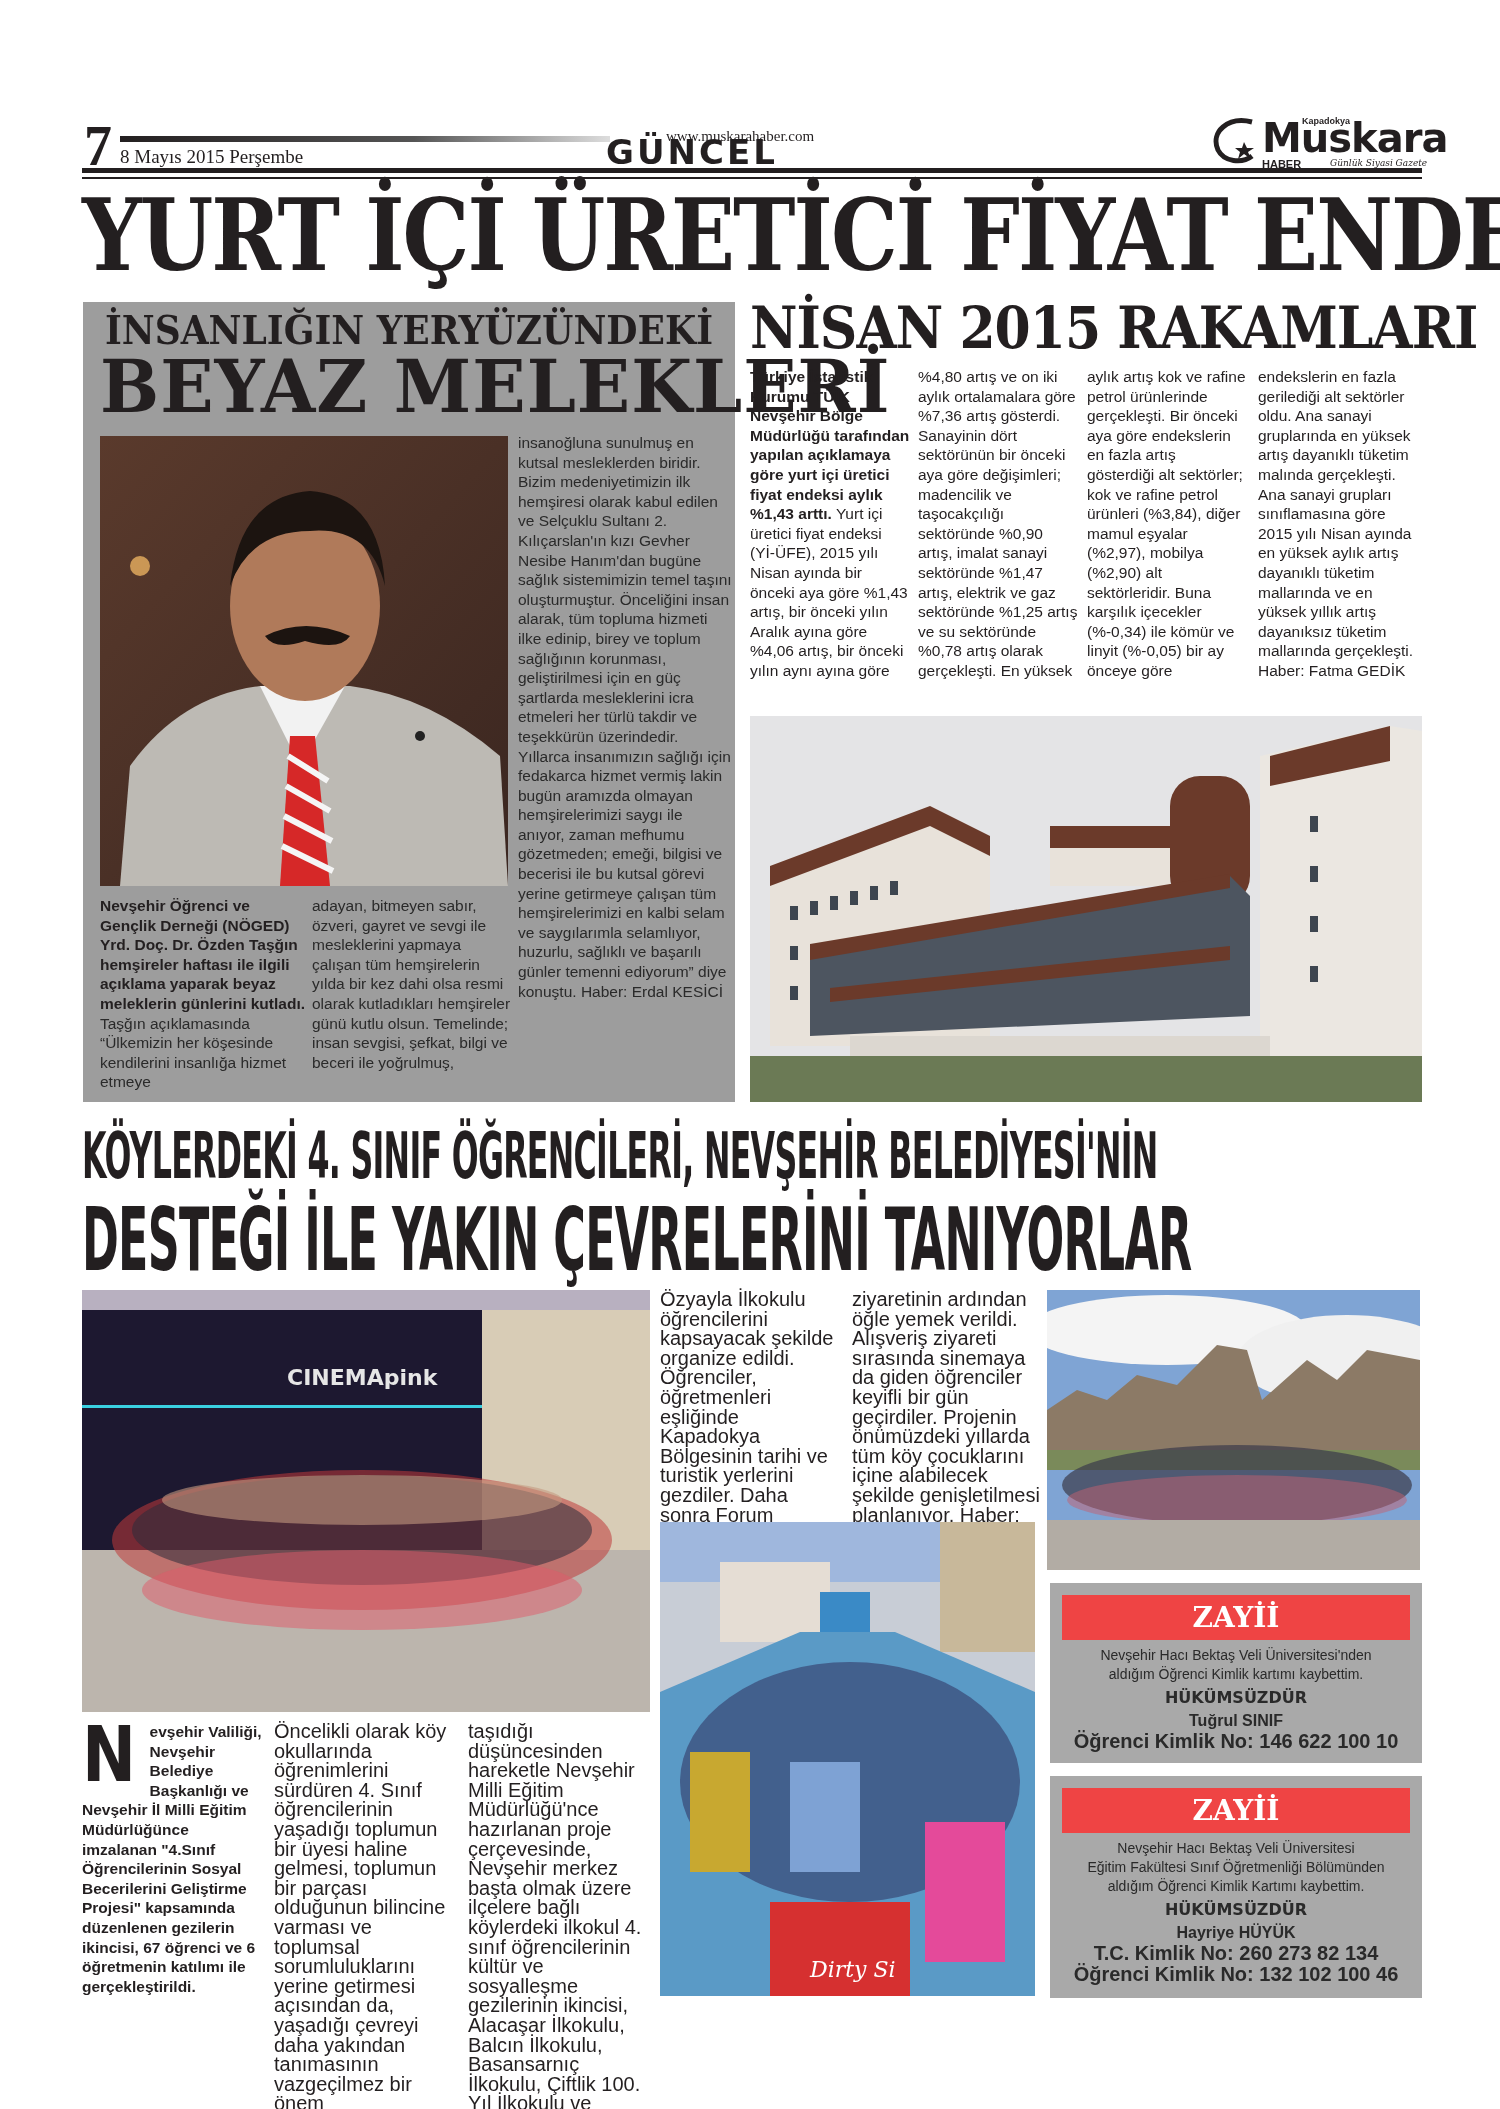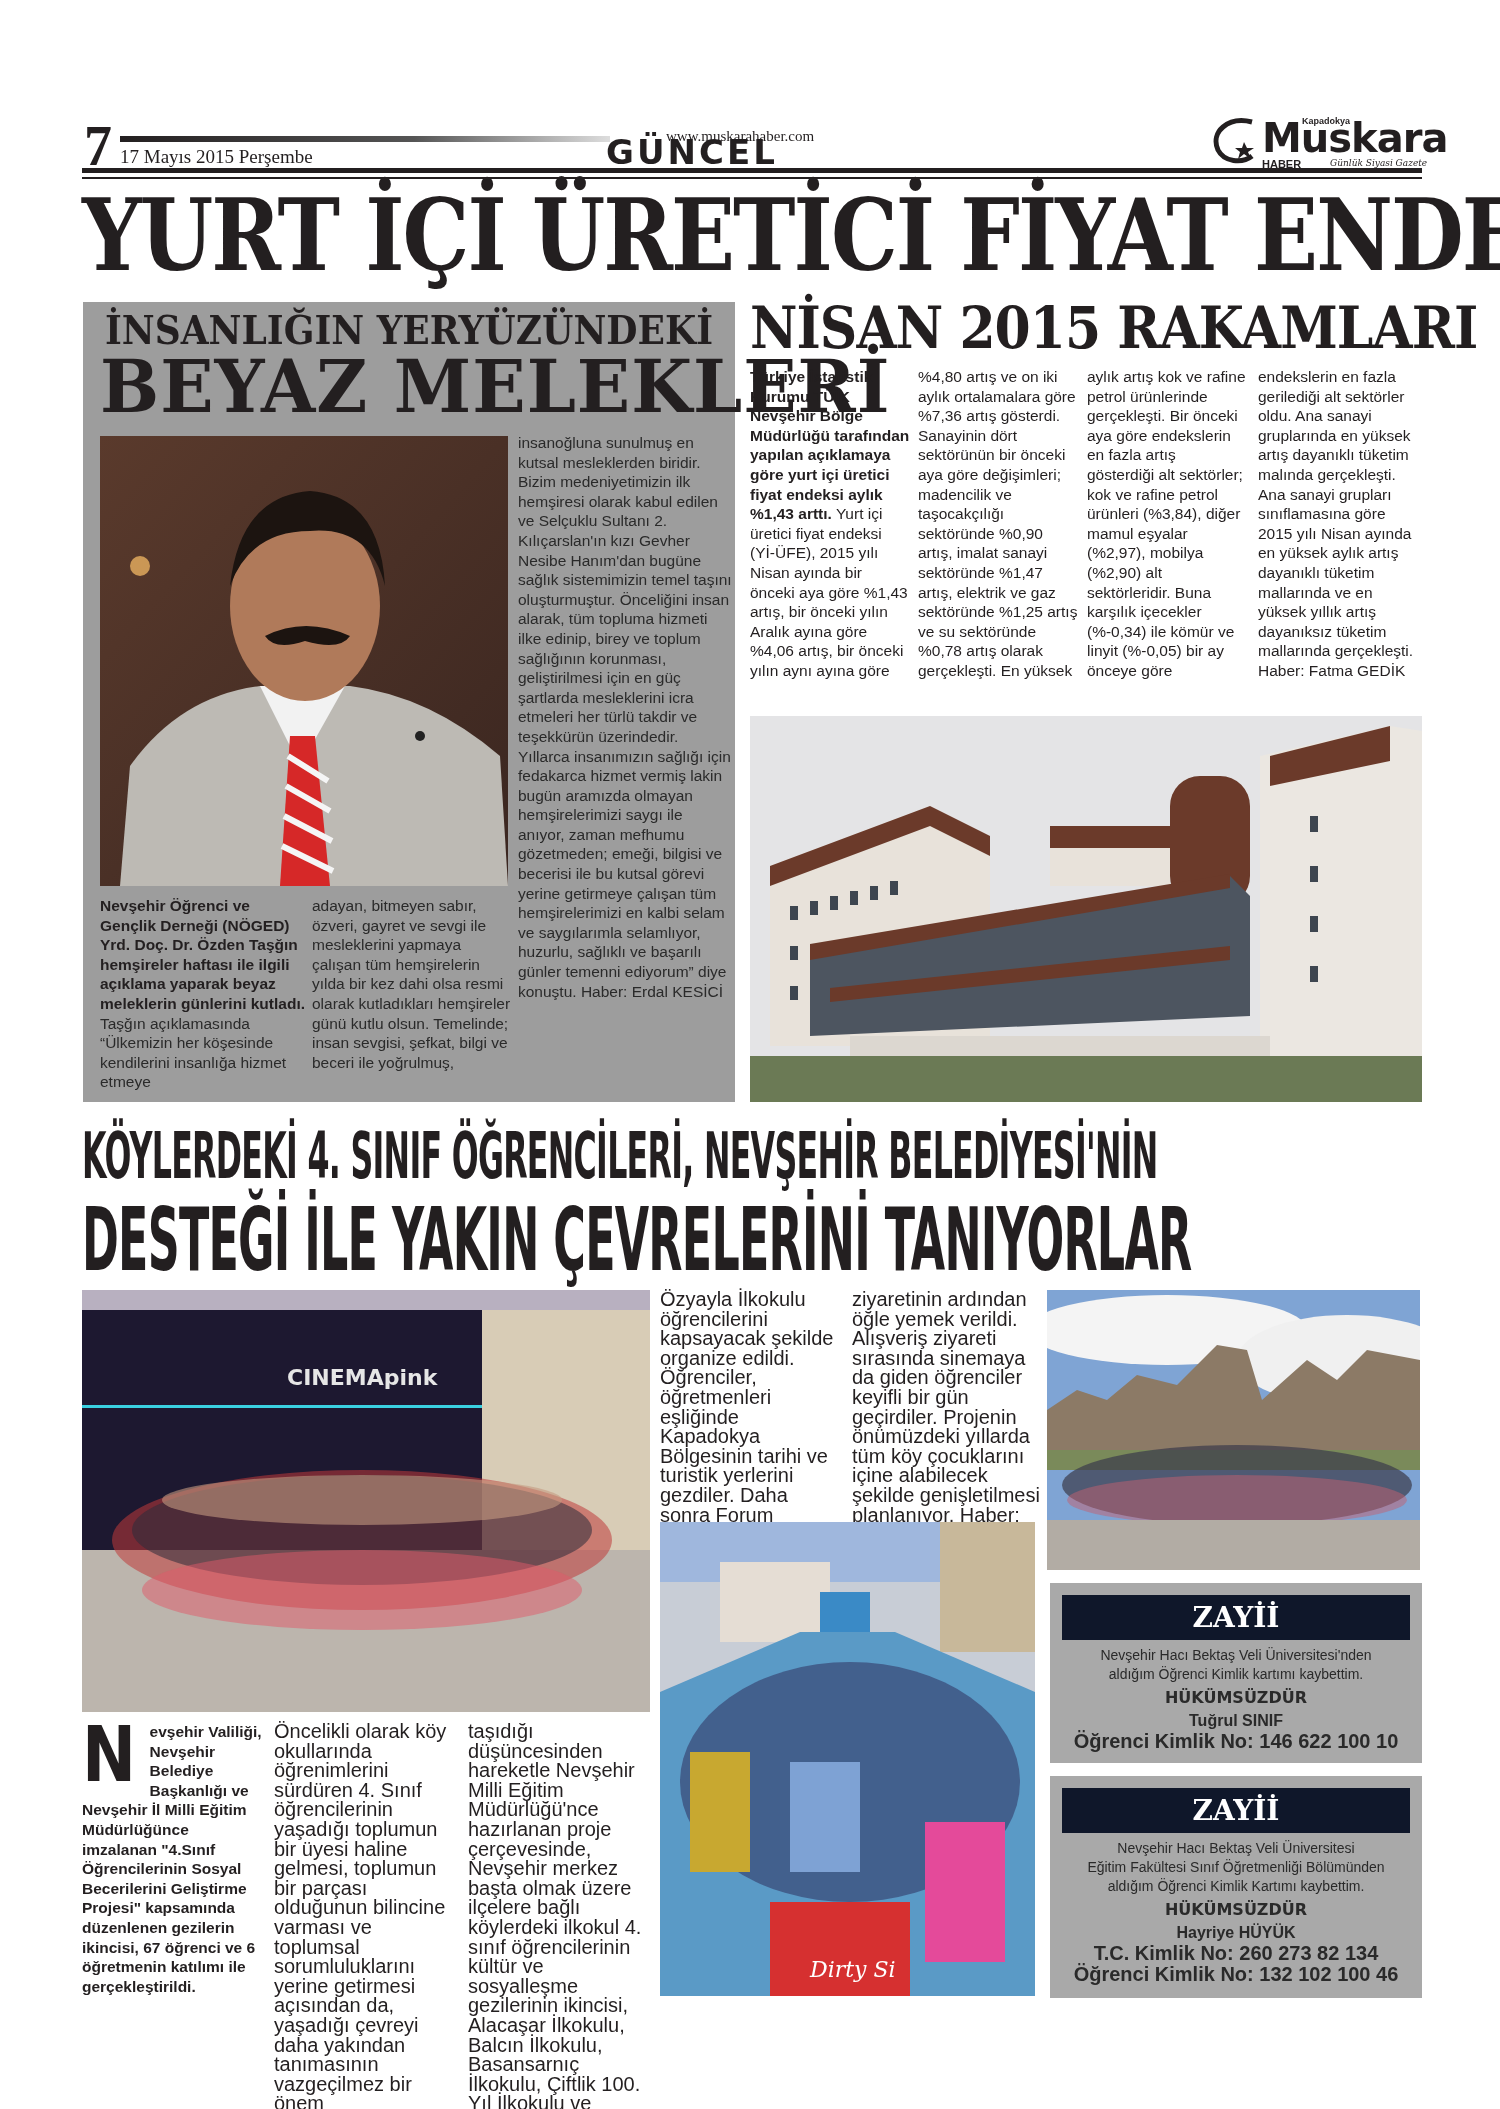--- a/index.html
+++ b/index.html
@@ -58,32 +58,32 @@
   .k-c2 { left: 852px; top: 1290px; width: 190px; }
   .lead-col { left: 82px; top: 1722px; width: 180px; font-size: 15.5px; line-height: 19.6px; font-weight: bold; }
   .dropcap { float: left; font-family: "DejaVu Sans", sans-serif; font-size: 76px; font-weight: bold; line-height: 62px; margin-right: 4px; margin-top: 2px; transform: scaleX(0.85); transform-origin: left; }
   .lower-c2 { left: 274px; top: 1722px; width: 185px; }
   .lower-c3 { left: 468px; top: 1722px; width: 185px; }
 
   
   .zayii { left: 1050px; width: 372px; background: #a9a9a9; text-align: center; color: #2a2a2a; }
   .zayii1 { top: 1583px; height: 180px; }
   .zayii2 { top: 1776px; height: 222px; }
-  .zayii-bar { margin: 12px 12px 6px; height: 45px; background: #0f172a; color: #ffffff; font-family: "DejaVu Serif", serif; font-weight: bold; font-size: 28px; line-height: 45px; }
+  .zayii-bar { margin: 12px 12px 6px; height: 45px; background: #ef4444; color: #ffffff; font-family: "DejaVu Serif", serif; font-weight: bold; font-size: 28px; line-height: 45px; }
   .zayii-text { font-size: 14px; line-height: 19px; }
   .zayii-huk { font-family: "DejaVu Sans", sans-serif; font-weight: bold; font-size: 16px; line-height: 24px; margin-top: 2px; }
   .zayii-strong { font-weight: bold; font-size: 16px; line-height: 21px; }
   .zayii-id { font-weight: bold; font-size: 20px; line-height: 21px; }
 </style>
 </head>
 <body>
 
 <div class="abs page-num">7</div>
 <div class="abs header-bar"></div>
-<div class="abs date">17 Mayıs 2015 Perşembe</div>
+<div class="abs date">8 Mayıs 2015 Perşembe</div>
 <div class="abs guncel">GÜNCEL</div>
 <div class="abs website">www.muskarahaber.com</div>
 
 <div class="abs logo-swirl">
   <svg width="56" height="50" viewBox="0 0 56 50">
     <path d="M44 6 C20 0, 2 16, 10 34 C16 46, 34 48, 44 40" fill="none" stroke="#231f20" stroke-width="5"></path>
     <polygon points="36,26 39,32 46,32 40,36 43,43 36,38 30,43 32,36 27,32 34,32" fill="#231f20"></polygon>
   </svg>
 </div>
 <div class="abs logo-kap">Kapadokya</div>

